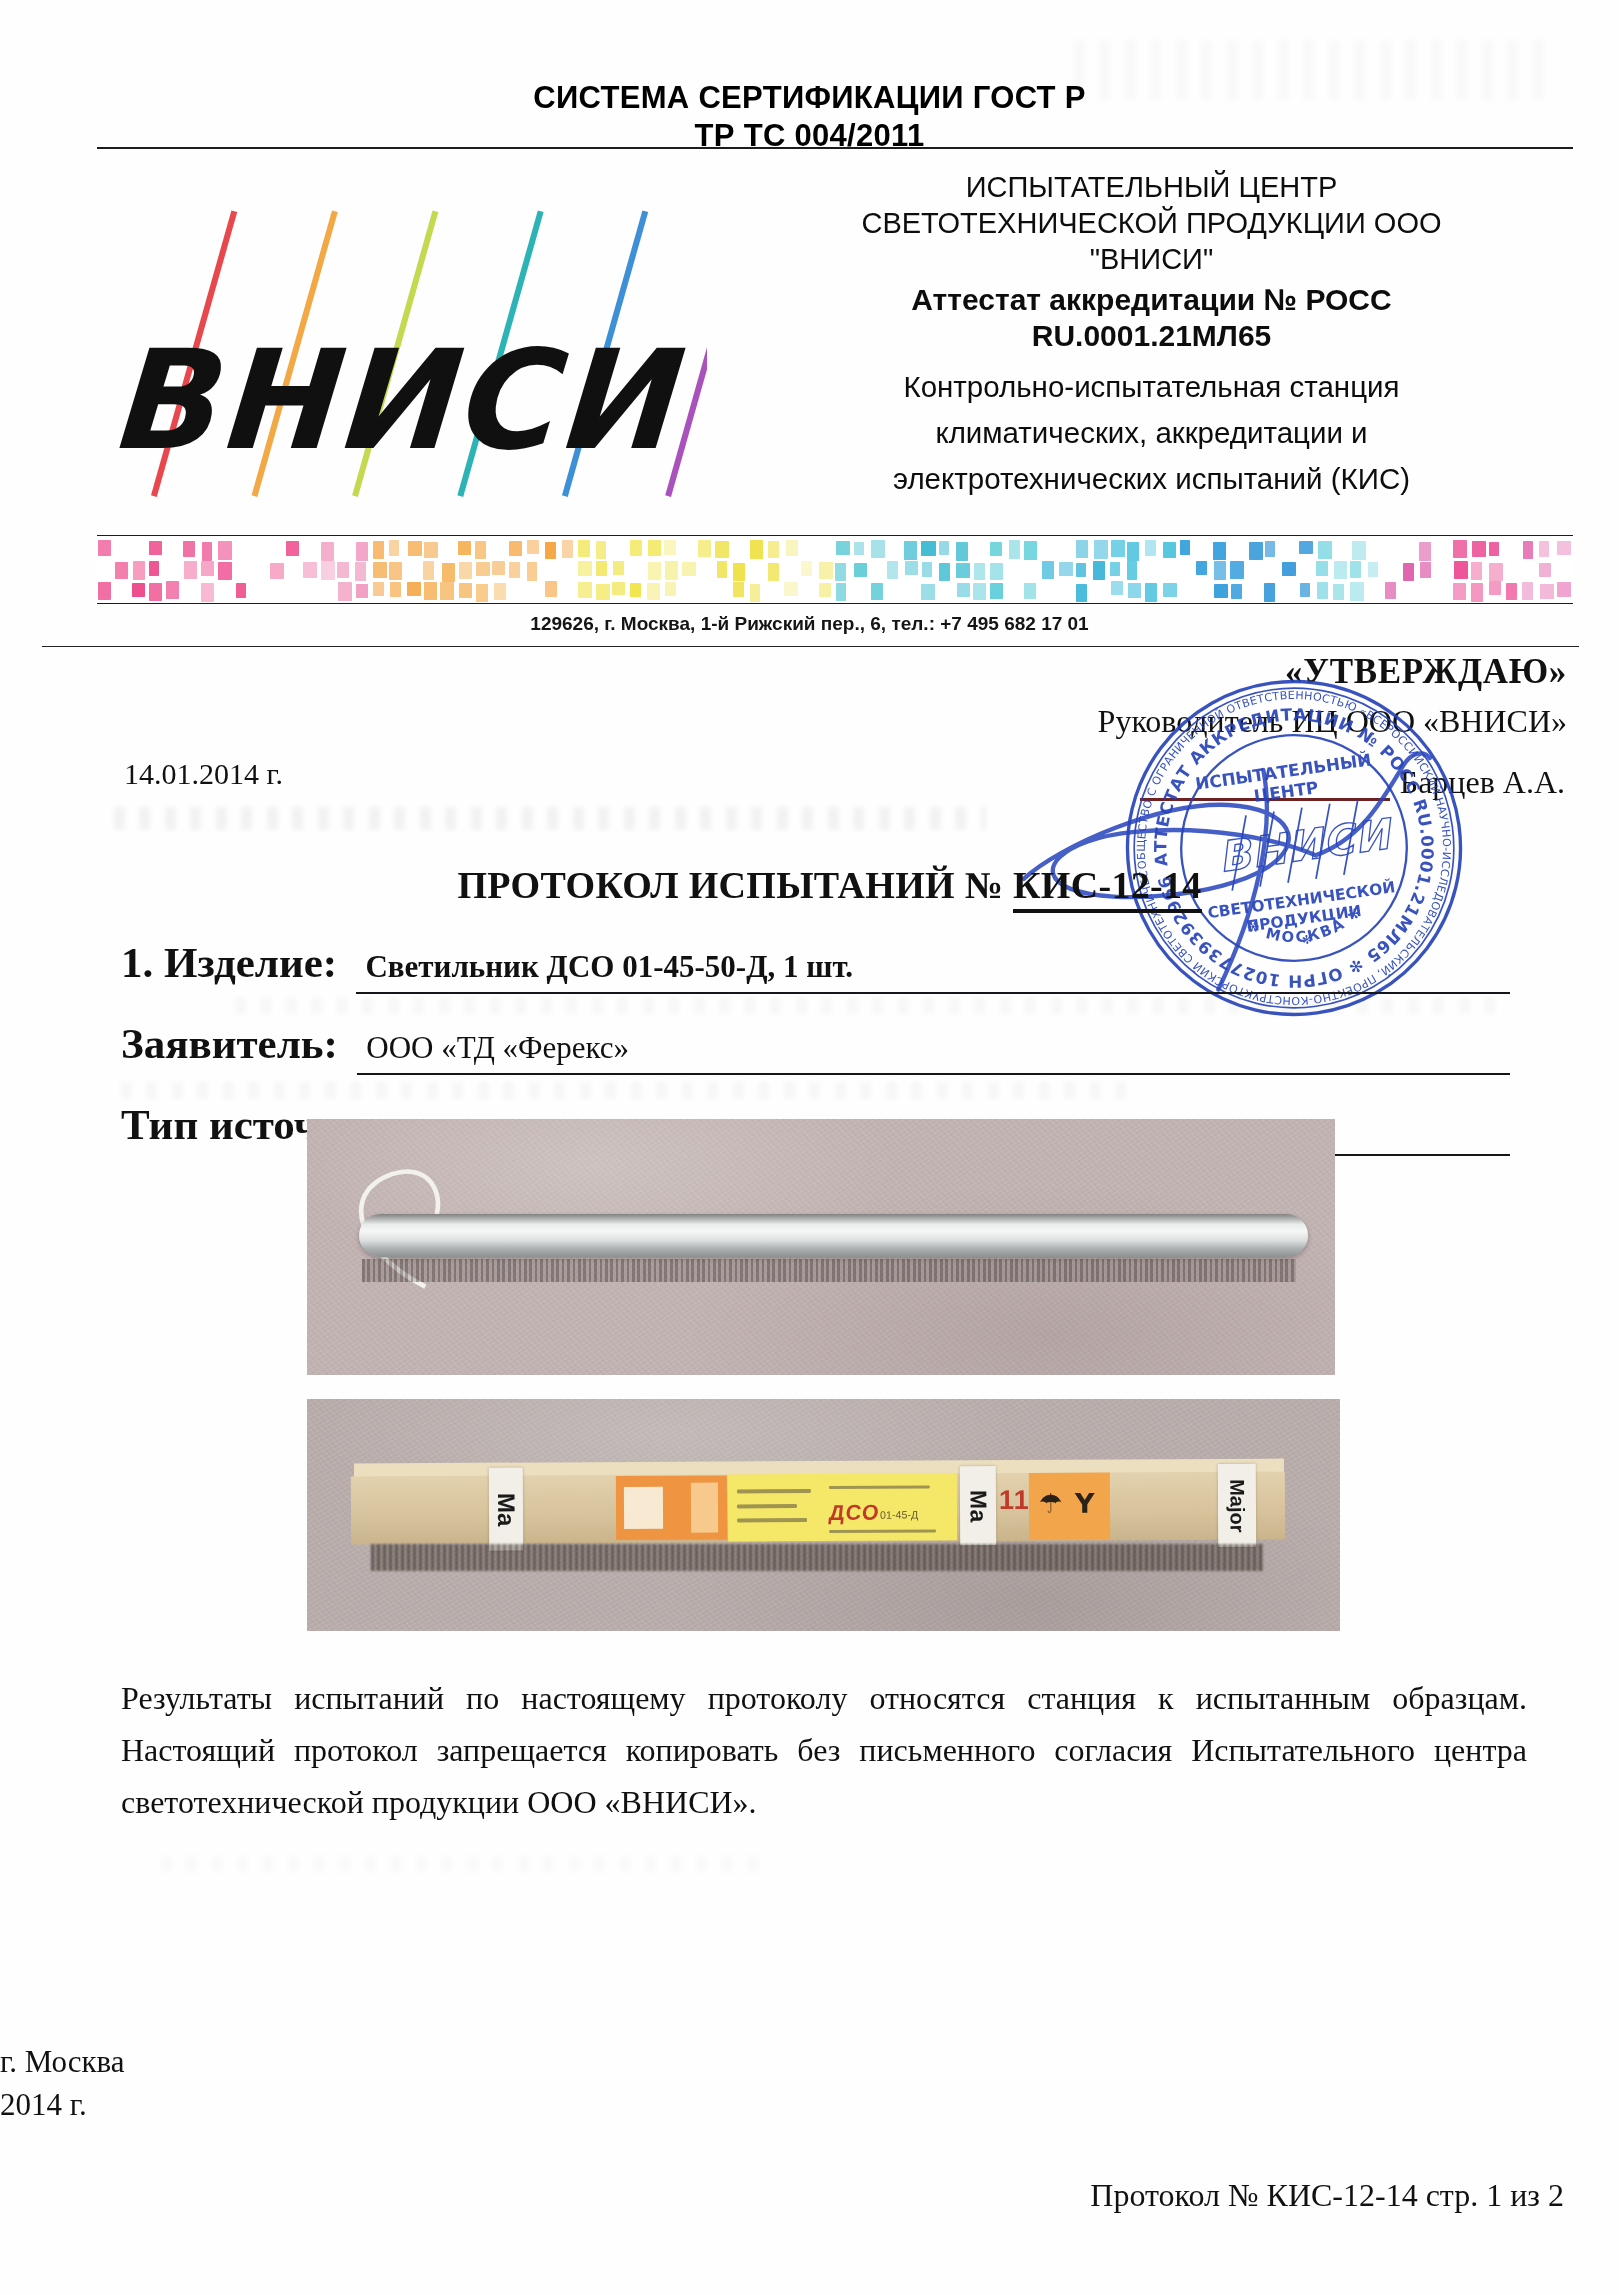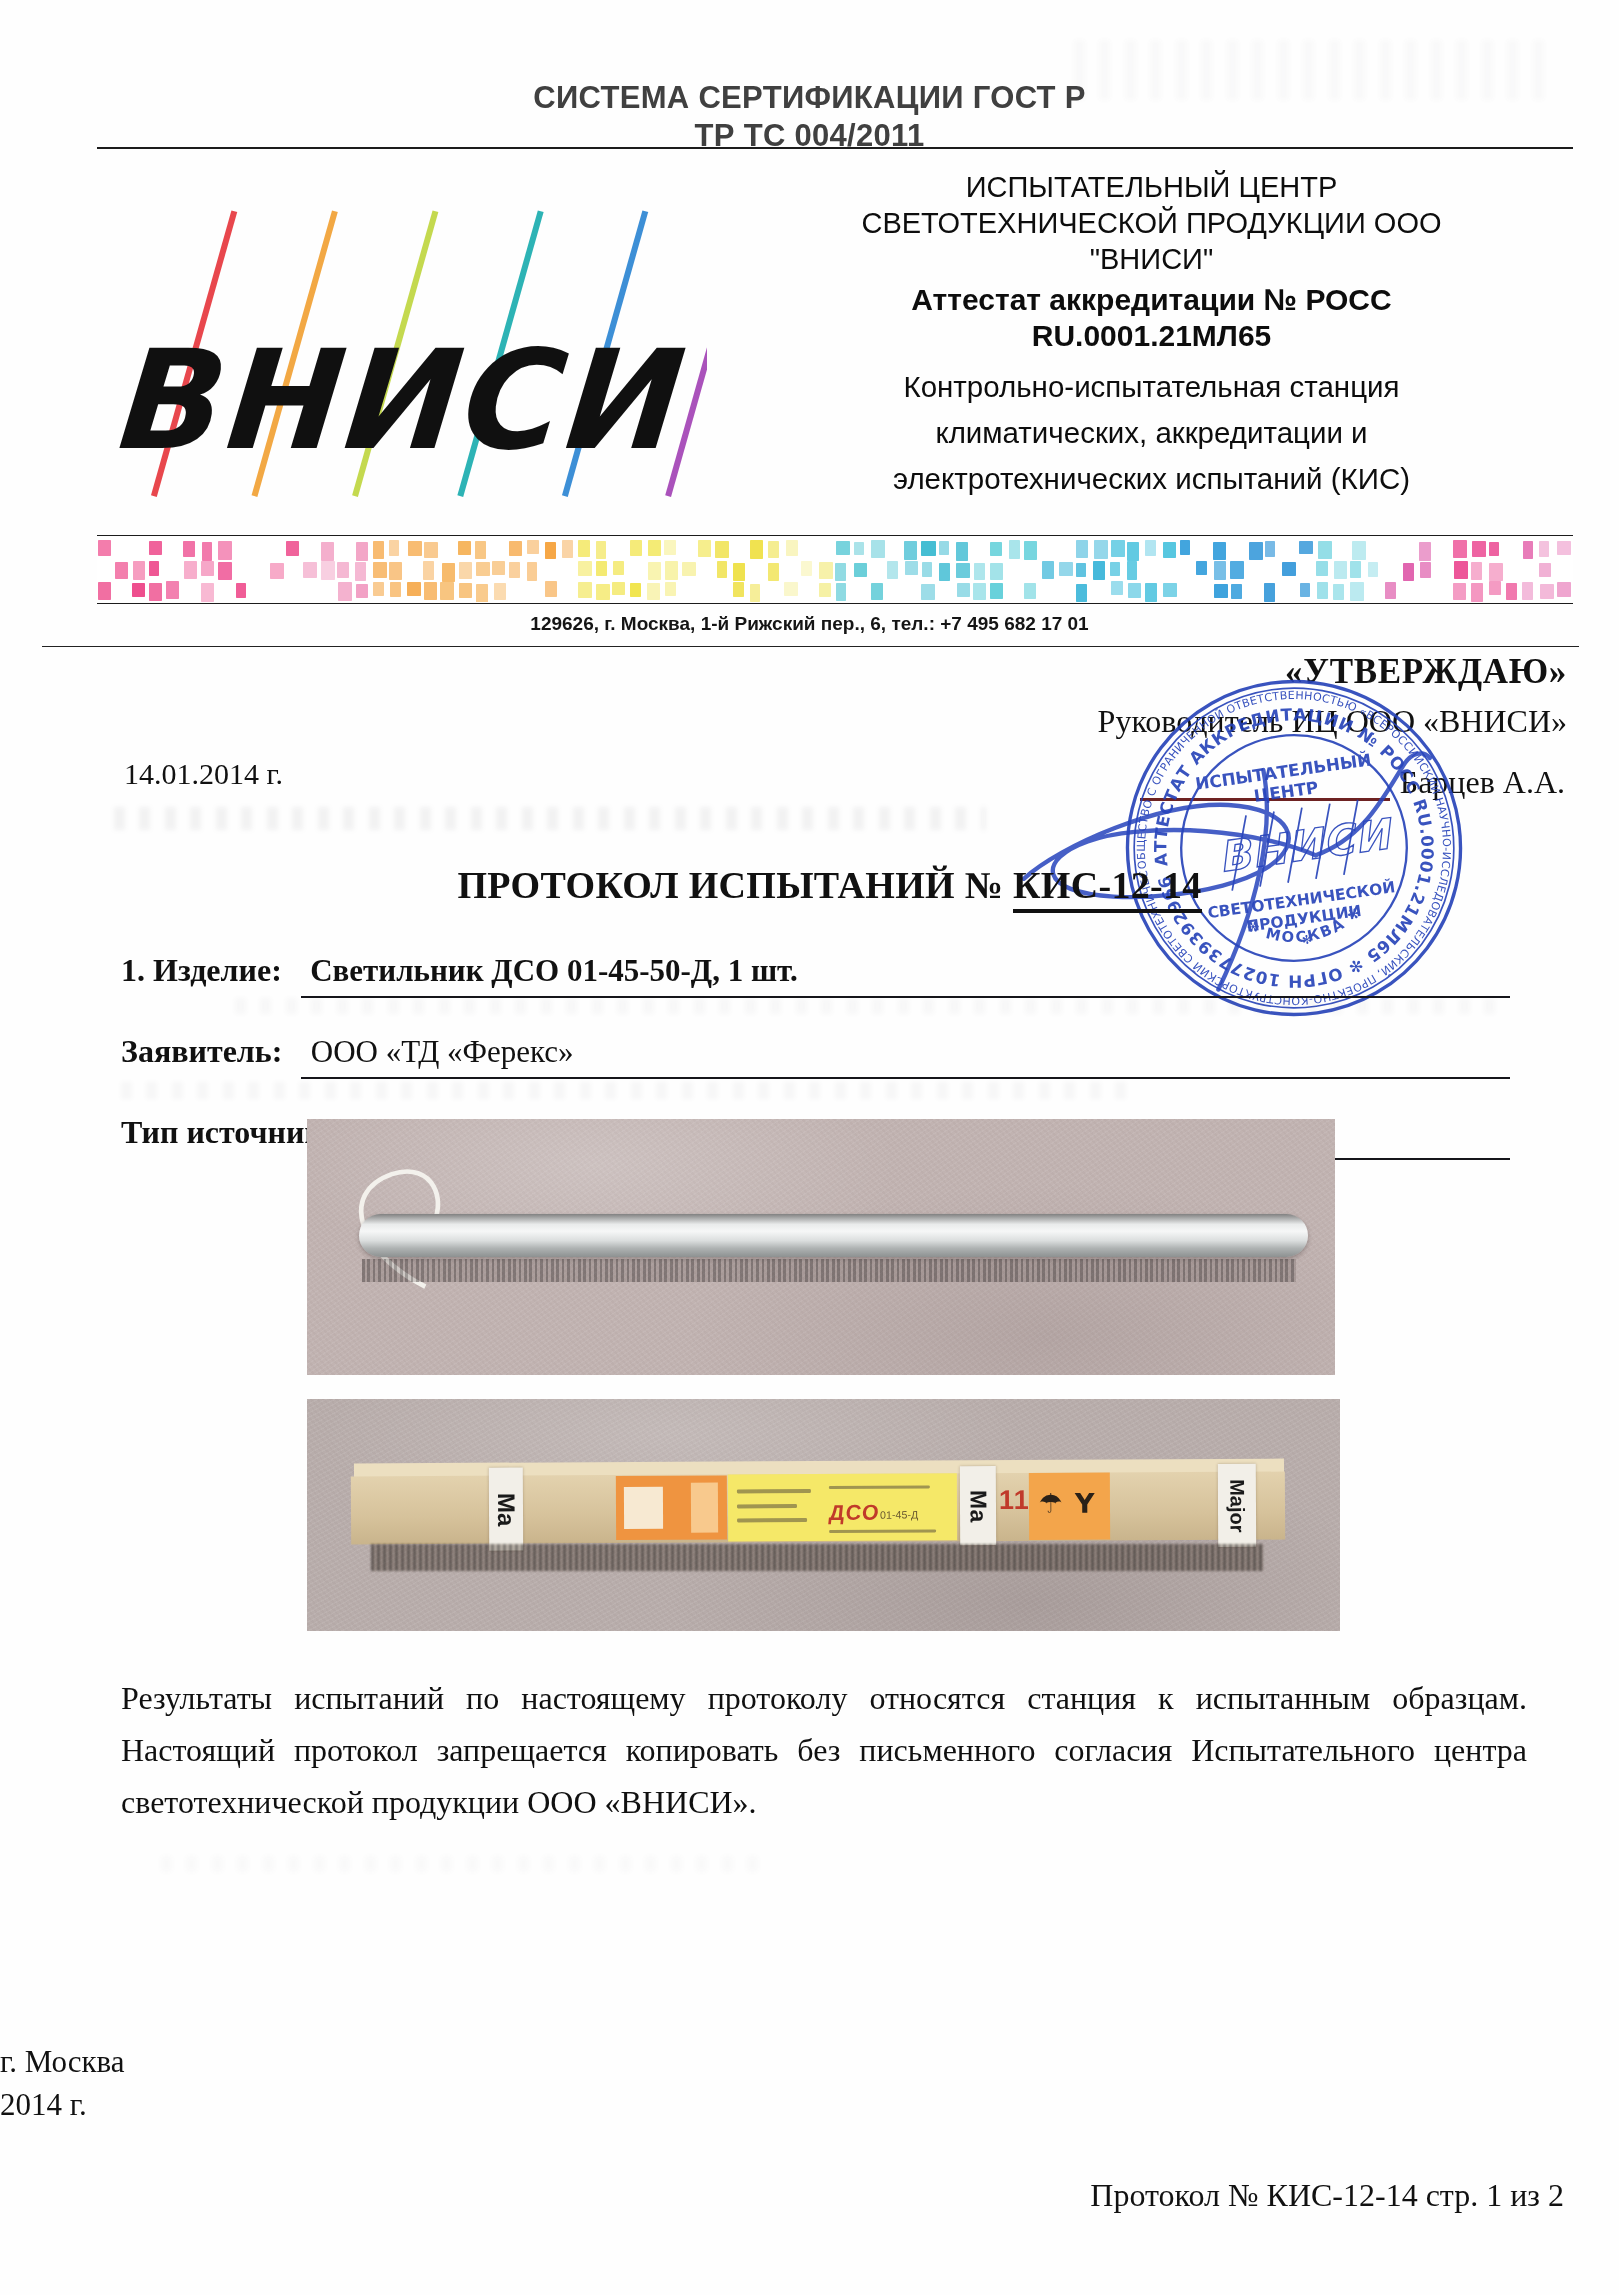--- a/index.html
+++ b/index.html
@@ -2,21 +2,21 @@
 <html style="font-size:10.7px"><head>
 <meta charset="utf-8">
 <style>
   html,body{margin:0;padding:0;background:#e8e8e8;}
   #page{position:relative;width:1619px;height:2295px;background:#fefefe;overflow:hidden;
         font-family:"Liberation Serif","DejaVu Serif",serif;color:#111;}
   .abs{position:absolute;}
   .sans{font-family:"Liberation Sans","DejaVu Sans",sans-serif;}
 
   
-  .cert-header{left:0;right:0;top:79px;text-align:center;font-weight:bold;line-height:38px;font-size:31px;letter-spacing:0.3px;color:#404040;}
+  .cert-header{left:0;right:0;top:79px;text-align:center;font-weight:bold;line-height:38px;font-size:31px;letter-spacing:0.3px;color:#000000;}
   .rule{background:#1c1c1c;height:2px;}
   #rule-top{left:97px;width:1476px;top:147px;}
   #rule-banner-top{left:97px;width:1476px;top:535px;height:1.3px;}
   #rule-banner-bot{left:97px;width:1476px;top:603px;height:1.3px;}
   #rule-address{left:42px;width:1537px;top:646px;height:1.3px;background:#222;}
 
   
   .tc-block{left:730px;width:843px;top:169px;text-align:center;color:#0d0d0d;}
   .tc-line{font-size:29px;line-height:36px;}
   .tc-acc{font-size:30px;line-height:36px;font-weight:bold;margin-top:5.4px;}
@@ -35,21 +35,21 @@
   #doc-date{left:124px;top:757px;font-size:30px;text-align:right;}
   #approver-name{right:54px;top:764px;font-size:32px;}
   #sig-line{left:1140px;top:798px;width:250px;height:2.7px;background:#6e2222;}
 
   
   #prot-title{left:0;right:0;top:863px;text-align:center;font-size:38px;font-weight:bold;transform:translateX(20px);letter-spacing:0.3px;}
   #prot-title .num{border-bottom:4px solid #111;padding-bottom:2.7px;}
 
   
   .frow{left:121px;right:109px;display:flex;align-items:baseline;}
-  .frow .lbl{font-size:32px;font-weight:bold;white-space:nowrap;margin-right:19px;margin-top:14px;}
+  .frow .lbl{font-size:43px;font-weight:bold;white-space:nowrap;margin-right:19px;}
   .frow .valwrap{flex:1;border-bottom:2.7px solid #15151a;padding:0 0 6.7px 9.4px;}
   .frow .val{font-size:31px;}
   #frow-1{top:938px;} #frow-1 .val{font-weight:bold;}
   #frow-2{top:1019px;}
   #frow-3{top:1100px;}
 
   
   .photo{overflow:hidden;}
   #photo-1{left:307px;top:1119px;width:1028px;height:256px;
     background:

